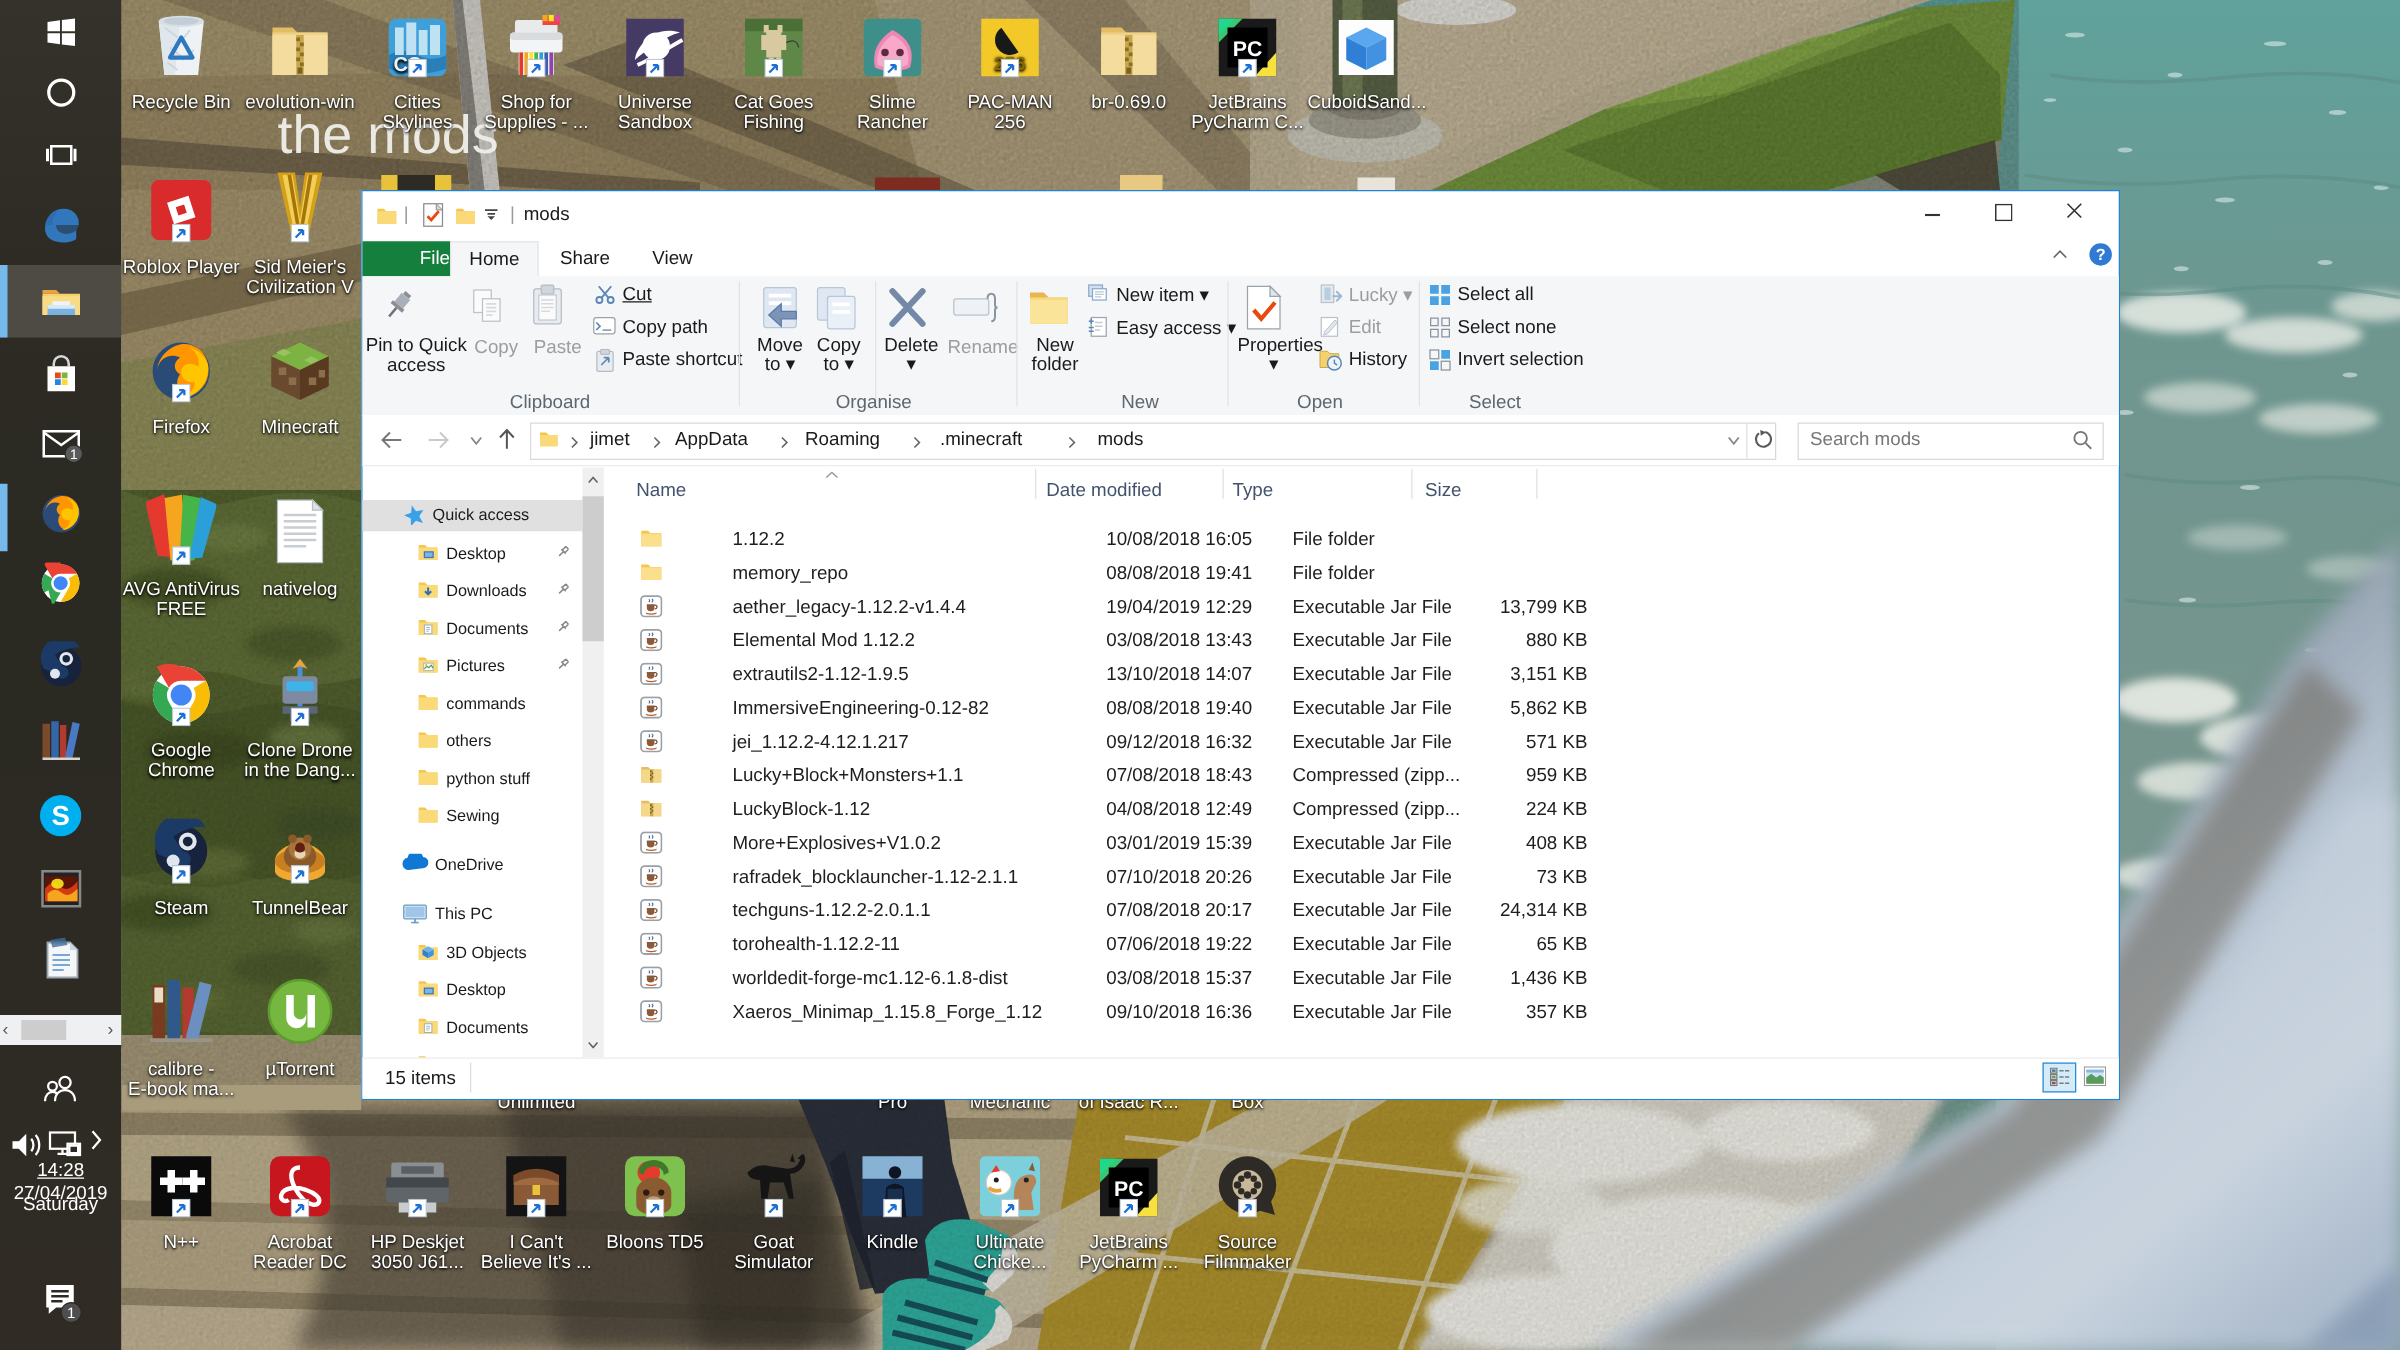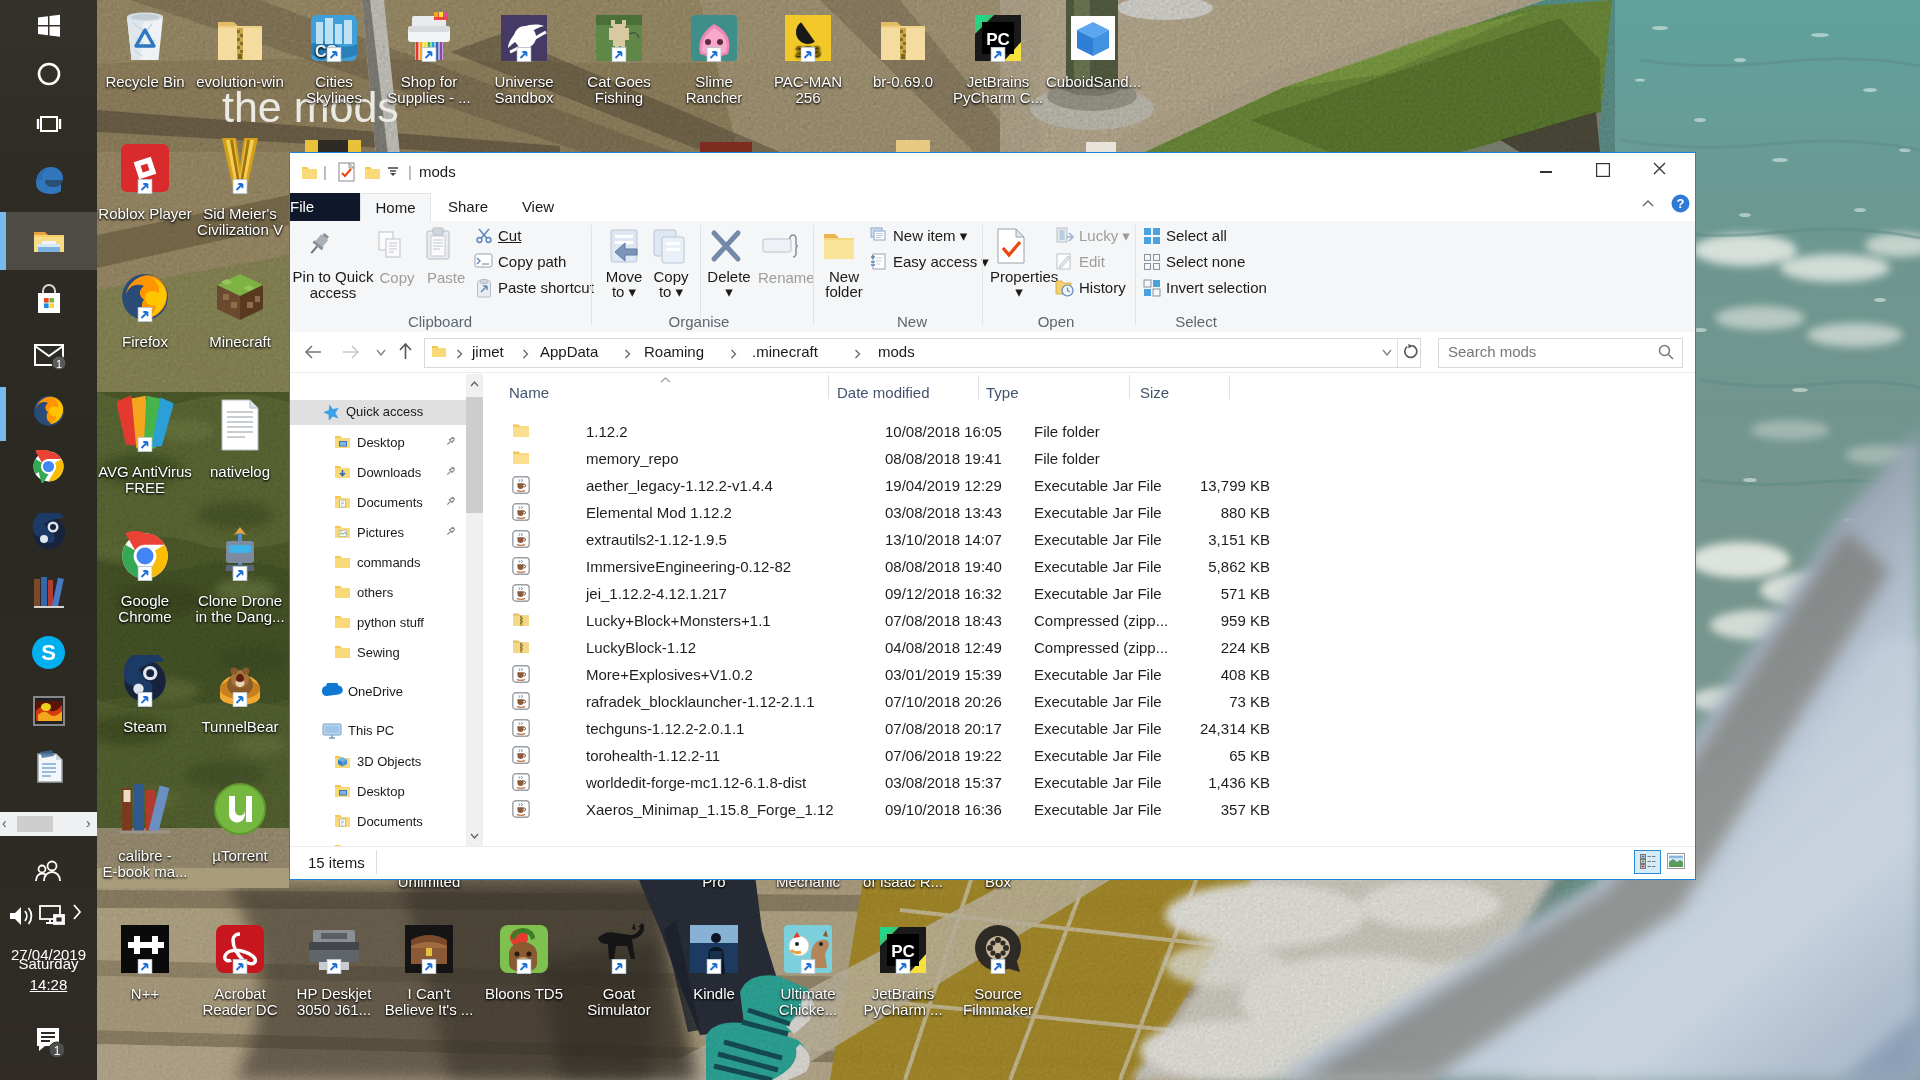--- a/index.html
+++ b/index.html
@@ -913,21 +913,21 @@
         <g fill="none" stroke="#fff" stroke-width="1.8">
           <rect x="2" y="3" width="20" height="13"></rect>
           <path d="M8 20 h8 M12 16 v4"></path>
           <rect x="16" y="12" width="10" height="9" fill="#2c2a24"></rect>
           <rect x="17.5" y="13.5" width="7" height="6" fill="none"></rect>
         </g>
       </svg></div>
  <div style="position:absolute;left:72px;top:903px;"><svg width="10" height="18" viewBox="0 0 10 18">
         <path d="M2 2 L8 9 L2 16" stroke="#fff" stroke-width="1.8" fill="none"></path>
       </svg></div>
- <div class="clk" style="top:976px;text-decoration:underline;">14:28</div>
+ <div class="clk" style="top:928px;text-decoration:underline;">14:28</div>
  <div class="clk" style="top:955px;">Saturday</div>
  <div class="clk" style="top:946px;">27/04/2019</div>
  <div class="tbi" style="top:1022px">
       <svg width="36" height="38" viewBox="0 0 36 38">
         <path d="M6 6 H28 V24 H14 L8 29 V24 H6 Z" fill="#fff"></path>
         <g stroke="#2c2a24" stroke-width="2">
           <path d="M10 11 h14 M10 15 h14 M10 19 h9"></path>
         </g>
         <circle cx="26" cy="28" r="8" fill="#4e4e4e" stroke="#2c2a24"></circle>
         <text x="26" y="32.5" font-size="12" fill="#fff" text-anchor="middle" font-family="Liberation Sans">1</text>
@@ -973,21 +973,21 @@
       <svg width="14" height="14" viewBox="0 0 14 14">
         <rect x="0.6" y="0.6" width="12.8" height="12.8" fill="none" stroke="#333" stroke-width="1.2"></rect>
       </svg>
     </div>
  <div class="t" style="left:1363px;top:9px">
       <svg width="13" height="13" viewBox="0 0 13 13">
         <path d="M1 1 L12 12 M12 1 L1 12" stroke="#333" stroke-width="1.3"></path>
       </svg>
     </div>
 
- <div class="t" style="left:0px;top:40px;width:70px;height:28px;background:#0f172a;color:#fff;text-align:left;line-height:28px;">File</div>
+ <div class="t" style="left:0px;top:40px;width:70px;height:28px;background:#15803d;color:#fff;text-align:right;line-height:28px;">File</div>
  <div class="t" style="left:70px;top:40px;width:71px;height:28px;background:#f5f6f7;border:1px solid #e3e4e5;border-bottom:none;text-align:center;line-height:27px;box-sizing:border-box;">Home</div>
  <div class="t" style="left:141px;top:40px;width:74px;height:28px;text-align:center;line-height:28px;">Share</div>
  <div class="t" style="left:215px;top:40px;width:66px;height:28px;text-align:center;line-height:28px;">View</div>
  <div class="t" style="left:1352px;top:46px">
       <svg width="12" height="8" viewBox="0 0 12 8">
         <path d="M1 7 L6 2 L11 7" stroke="#666" stroke-width="1.4" fill="none"></path>
       </svg>
     </div>
  <div class="t" style="left:1381px;top:41px">
       <svg width="19" height="19" viewBox="0 0 19 19">

